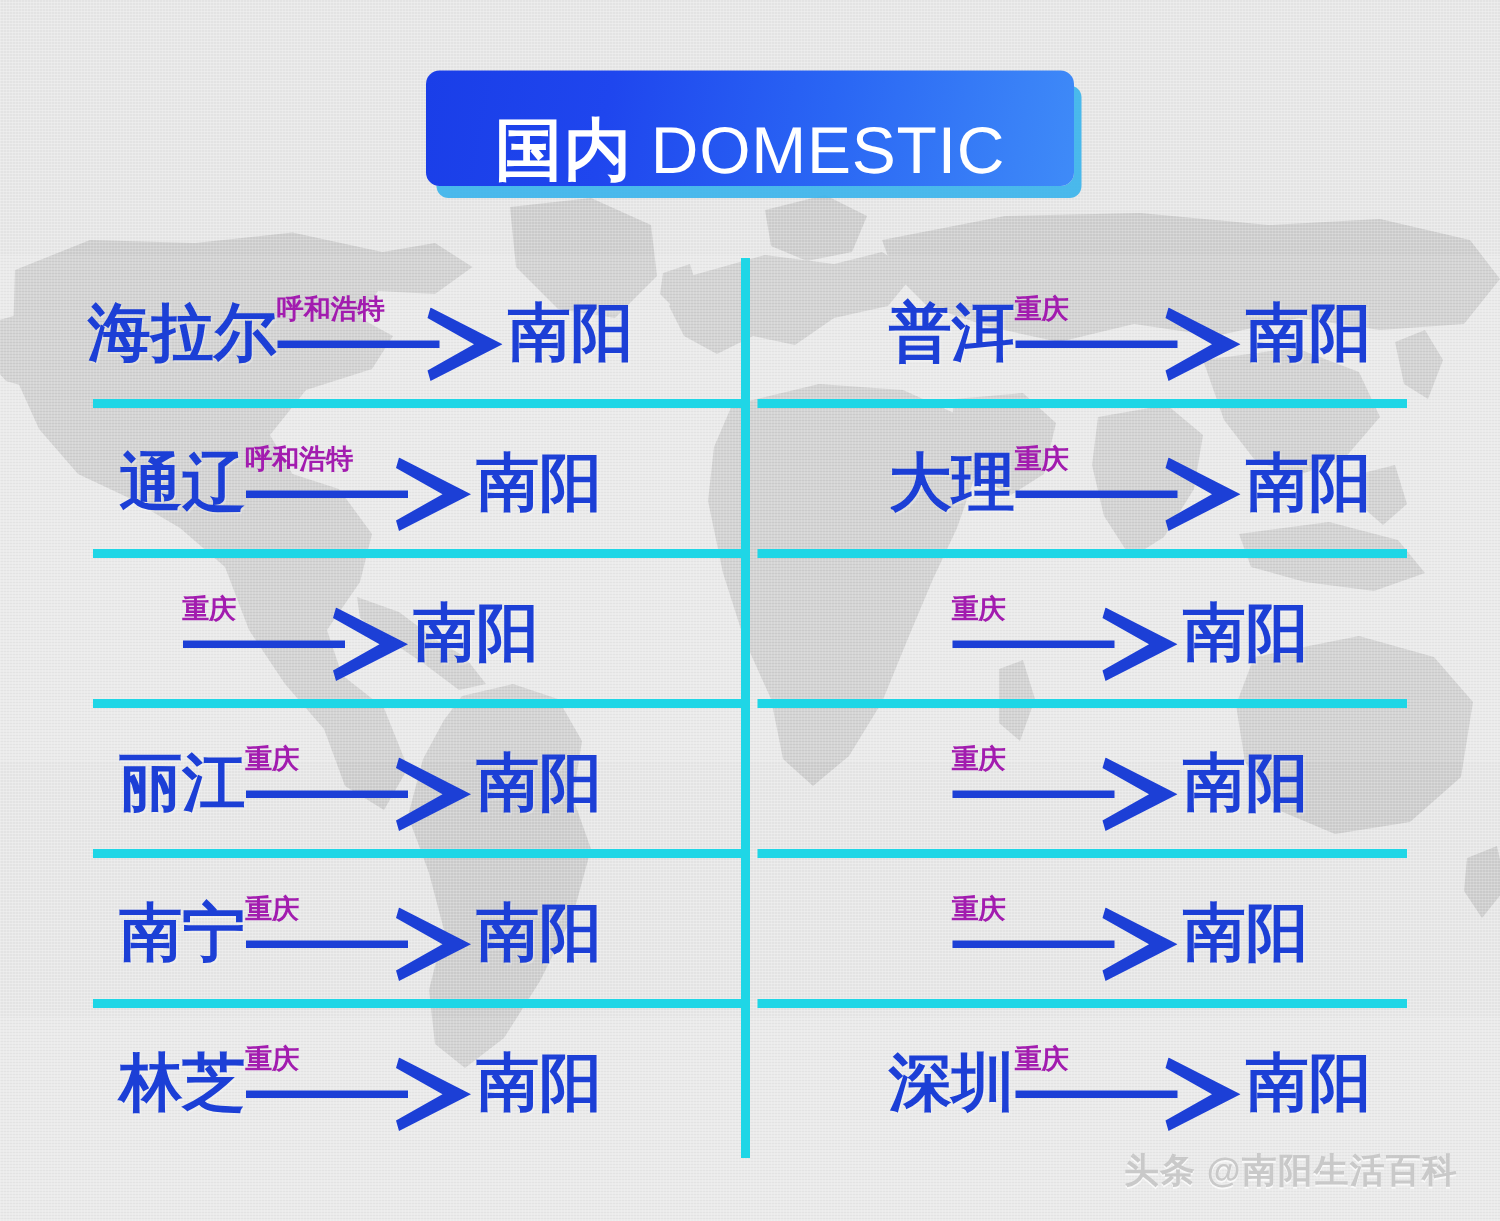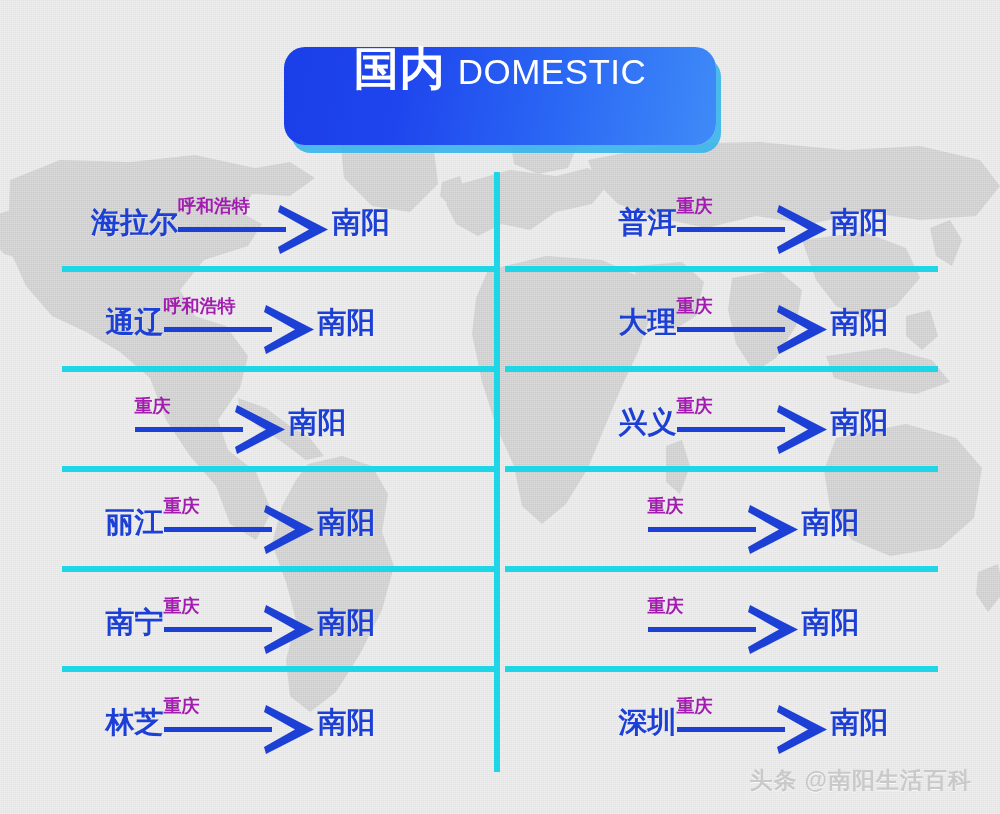--- a/index.html
+++ b/index.html
@@ -55,43 +55,43 @@
     position: absolute;
     left: 0; right: 0;
     top: 47px;
     z-index: 3;
     display: flex;
     justify-content: center;
   }
   .banner {
     position: relative;
     width: 432px;
-    height: 98px;
-    border-radius: 21px;
+    height: 77px;
+    border-radius: 9px;
     background: linear-gradient(100deg, #1a3ee8 0%, #1f46ee 28%, #2a66f4 62%, #3f8bf8 100%);
     display: flex;
-    align-items: flex-start;
+    align-items: flex-end;
     justify-content: center;
     box-shadow: 6px 9px 0 -1px rgba(60,180,235,.92);
   }
   .banner-inner {
     display: flex;
     align-items: baseline;
     gap: 12px;
     color: #ffffff;
     transform: translateY(-1px);
   }
   .banner-cn {
     font-size: 45px;
     font-weight: 700;
     letter-spacing: 1px;
     line-height: 1;
   }
   .banner-en {
-    font-size: 35px;
+    font-size: 44px;
     font-weight: 500;
     letter-spacing: .5px;
     line-height: 1;
   }
 
   
   #routes {
     position: absolute;
     left: 0;
     top: 172px;
@@ -113,21 +113,21 @@
   .route-cell.col-right { padding-left: 10px; }
 
   .route {
     display: flex;
     align-items: center;
     justify-content: center;
     color: #1c3fd6;
     white-space: nowrap;
   }
   .city {
-    font-size: 29px;
+    font-size: 42px;
     font-weight: 700;
     letter-spacing: 0px;
     line-height: 1;
     text-shadow: 1px 1px 0 rgba(255,255,255,.25);
   }
   .city.origin { margin-right: 0px; }
   .city.dest   { margin-left: 4px; }
 
   
   .arrow {
@@ -340,21 +340,20 @@
             <svg viewBox="0 0 52 49">
                 <path d="M4,0 L52,24.5 L4,49 L2,42 L33,24.5 L2,7 Z"></path>
               </svg>
           </span>
         </span>
         <span class="city dest">南阳</span>
       </div>
     </div>
     <div class="route-cell col-right">
       <div class="route">
-        <span class="city origin">兴义</span>
         <span class="arrow w-wide">
           <span class="via-label">重庆</span>
           <span class="arrow-shaft"></span>
           <span class="arrow-head">
             <svg viewBox="0 0 52 49">
                 <path d="M4,0 L52,24.5 L4,49 L2,42 L33,24.5 L2,7 Z"></path>
               </svg>
           </span>
         </span>
         <span class="city dest">南阳</span>

